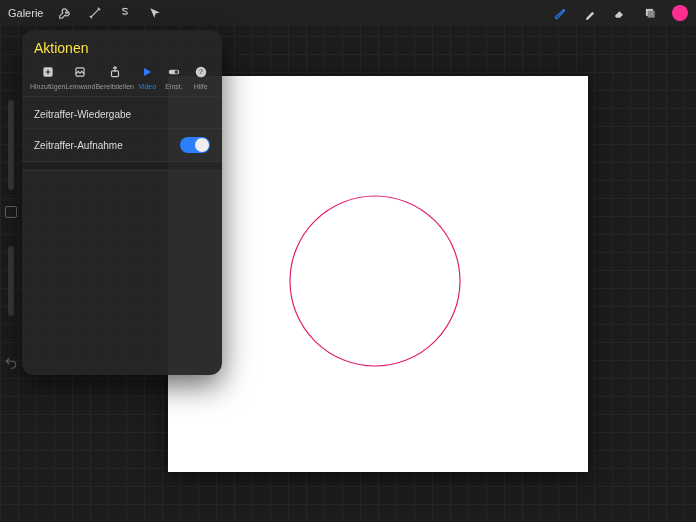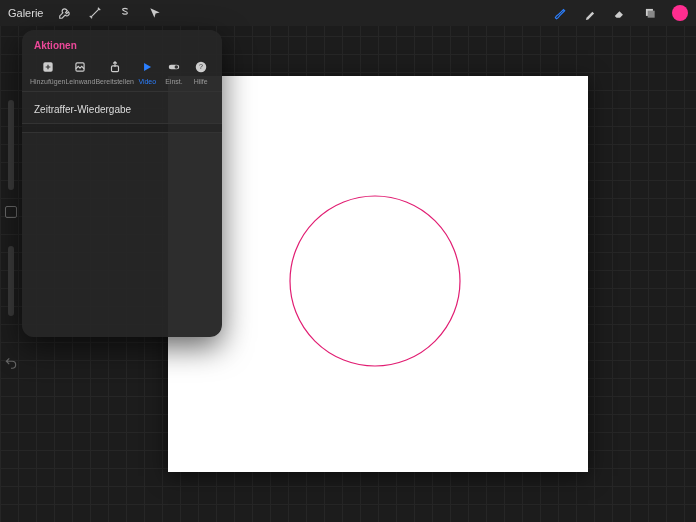--- a/index.html
+++ b/index.html
@@ -72,21 +72,21 @@
     position: absolute;
     left: 22px; top: 30px;
     width: 200px;
     background: rgba(38,38,38,.97);
     border-radius: 12px;
     box-shadow: 0 10px 30px rgba(0,0,0,.6);
     padding-bottom: 200px;
     z-index: 30;
   }
   .popover h2 {
-    font-size: 10px; font-weight: 700; color: #ec4899;
+    font-size: 14px; font-weight: 400; color: #fde047;
     padding: 10px 12px 8px;
   }
   .tabrow {
     display: flex; justify-content: space-between;
     padding: 0 8px 6px;
     border-bottom: 1px solid #333;
   }
   .tab {
     display: flex; flex-direction: column; align-items: center;
     gap: 3px; font-size: 7px; color: #999; cursor: pointer;
@@ -238,15 +238,21 @@
           </svg>
         </span>
       <span>Hilfe</span>
     </div>
   </div>
 
   <div class="menu-list">
     <div class="menu-item">
       <span>Zeitraffer-Wiedergabe</span>
     </div>
+    <div class="menu-item">
+      <span>Zeitraffer-Aufnahme</span>
+      <span class="toggle">
+          <span class="knob"></span>
+        </span>
+    </div>
     <div class="menu-section-gap"></div>
   </div>
 </div>
 
 </body></html>

